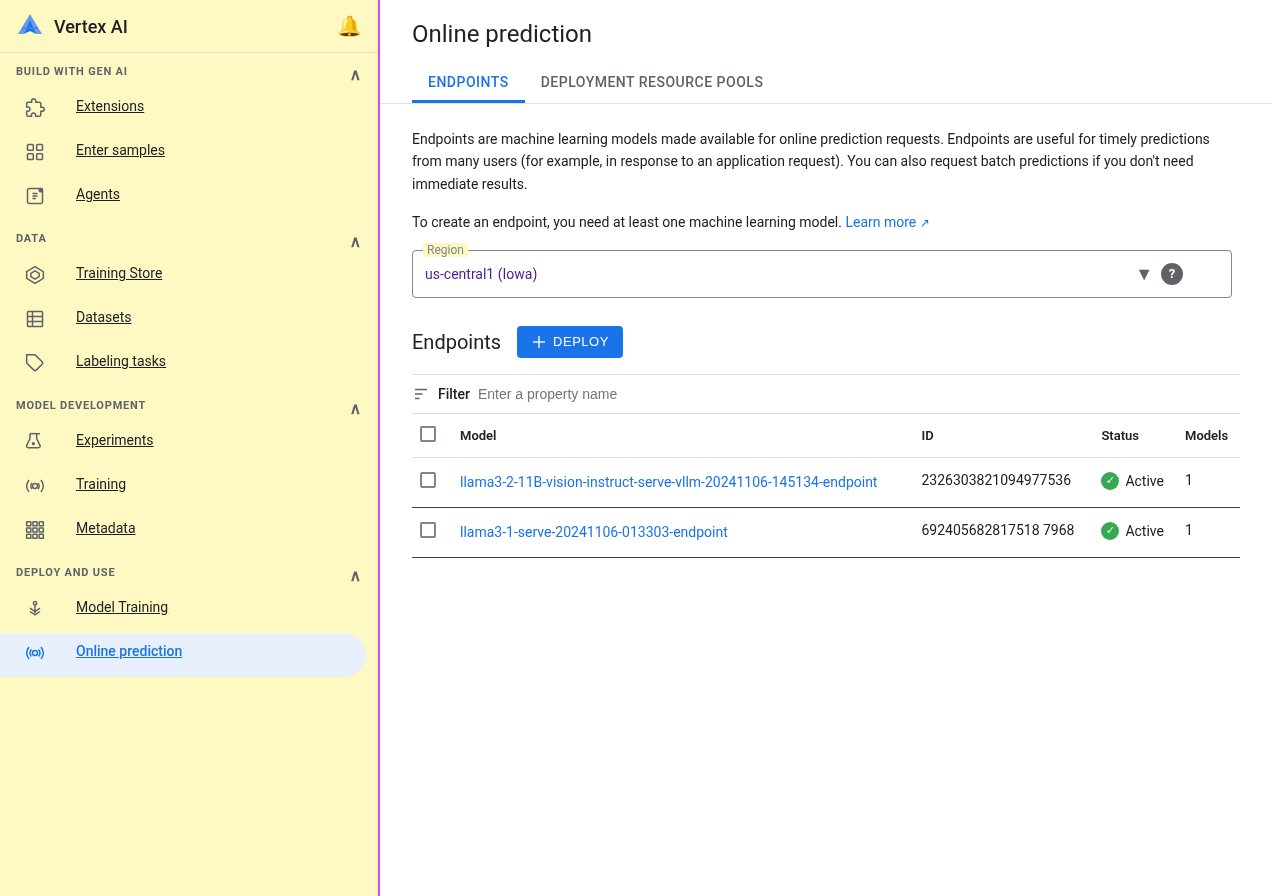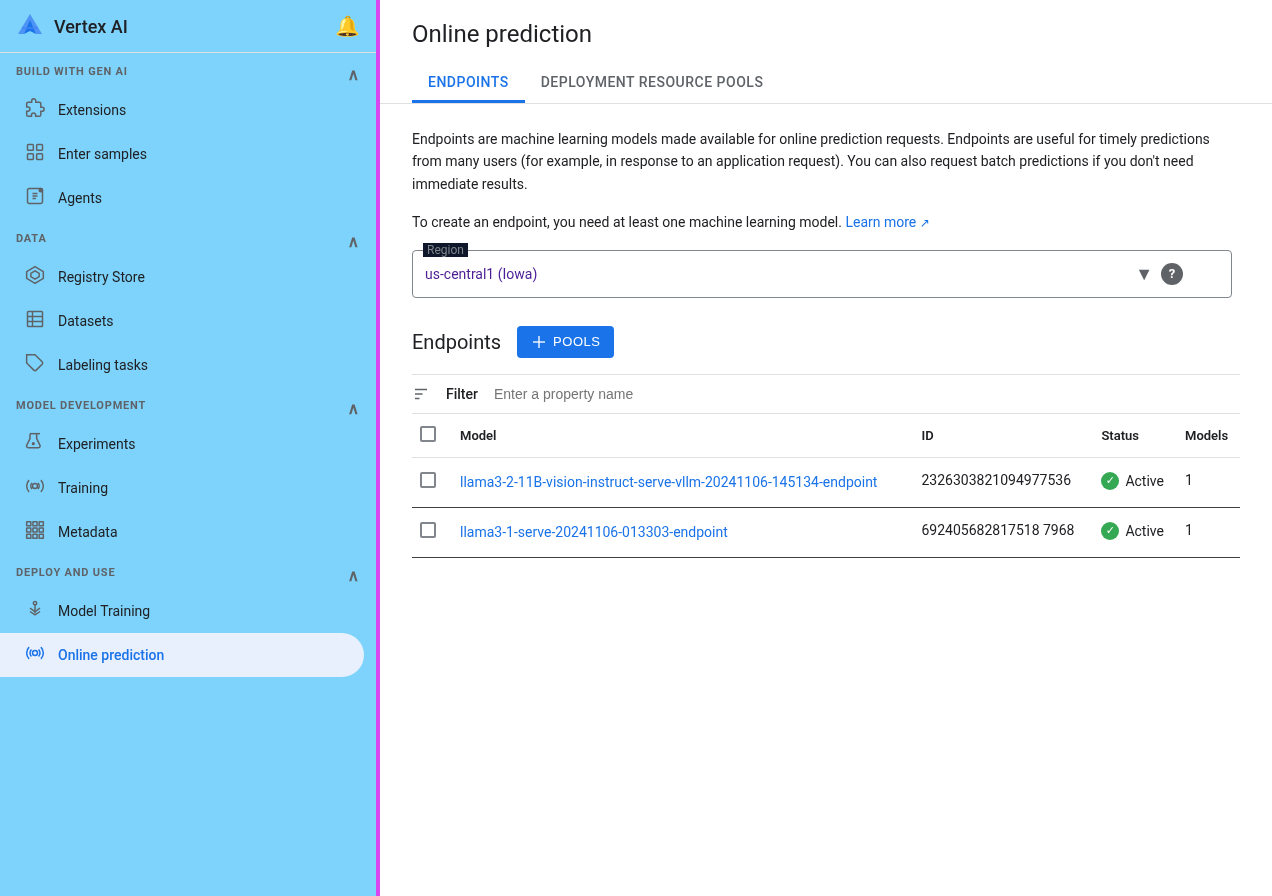--- a/index.html
+++ b/index.html
@@ -2,23 +2,23 @@
 <html><head>
   <meta charset="utf-8">
   <style>
     * { box-sizing: border-box; margin: 0; padding: 0; }
     body { font-family: 'Google Sans', Roboto, Arial, sans-serif; font-size: 14px; color: #202124; background: #fff; display: flex; height: 896px; overflow: hidden; }
 
     
     .sidebar {
       width: 380px;
       min-width: 380px;
-      border-right: 4px solid #d946ef;
+      border-right: 2px solid #d946ef;
       overflow-y: auto;
-      background: #7dd3fc;
+      background: #fef9c3;
       padding-bottom: 16px;
     }
     .sidebar-header {
       display: flex;
       align-items: center;
       justify-content: space-between;
       padding: 12px 16px;
       border-bottom: 1px solid #e0e0e0;
     }
     .sidebar-logo {
@@ -51,28 +51,29 @@
       letter-spacing: 0.8px;
       text-transform: uppercase;
     }
     .chevron-icon {
       font-size: 16px;
       color: #5f6368;
       cursor: pointer;
     }
     .nav-item {
       display: flex;
-      align-items: center;
-      gap: 12px;
+      align-items: flex-start;
+      gap: 30px;
       padding: 10px 16px 10px 24px;
       cursor: pointer;
       color: #202124;
       font-size: 14px;
       border-radius: 0 24px 24px 0;
       margin-right: 12px;
+      text-decoration: underline;
     }
     .nav-item.active {
       background: #e8f0fe;
       color: #1a73e8;
       font-weight: 500;
     }
     .nav-item .nav-icon {
       font-size: 18px;
       color: #5f6368;
       width: 22px;
@@ -145,21 +146,21 @@
       margin-bottom: 28px;
       display: flex;
       align-items: center;
       justify-content: space-between;
       cursor: pointer;
     }
     .region-label {
       position: absolute;
       top: -8px;
       left: 10px;
-      background: #0f172a;
+      background: #fef9c3;
       padding: 0 4px;
       font-size: 12px;
       color: #80868b;
     }
     .region-value {
       font-size: 14px;
       color: #4c1d95;
     }
     .region-actions {
       display: flex;
@@ -206,21 +207,21 @@
       font-size: 13px;
       font-weight: 500;
       cursor: pointer;
       letter-spacing: 0.5px;
     }
 
     
     .filter-bar {
       display: flex;
       align-items: center;
-      gap: 16px;
+      gap: 8px;
       padding: 10px 0;
       border-top: 1px solid #e0e0e0;
       border-bottom: 1px solid #e0e0e0;
       margin-bottom: 0;
     }
     .filter-label {
       font-weight: 500;
       color: #202124;
       font-size: 14px;
     }
@@ -341,21 +342,21 @@
     <span>DATA</span>
     <span class="chevron-icon">∧</span>
   </div>
   <div class="nav-item">
     <span class="nav-icon">
       <svg width="20" height="20" viewBox="0 0 24 24" fill="none" stroke="#5f6368" stroke-width="1.8">
         <polygon points="12,2 22,8 22,16 12,22 2,16 2,8"></polygon>
         <polygon points="12,7 17,10 17,14 12,17 7,14 7,10"></polygon>
       </svg>
     </span>
-    <span>Registry Store</span>
+    <span>Training Store</span>
   </div>
   <div class="nav-item">
     <span class="nav-icon">
       <svg width="20" height="20" viewBox="0 0 24 24" fill="none" stroke="#5f6368" stroke-width="1.8">
         <rect x="3" y="3" width="18" height="18" rx="1"></rect>
         <line x1="3" y1="9" x2="21" y2="9"></line>
         <line x1="3" y1="15" x2="21" y2="15"></line>
         <line x1="9" y1="3" x2="9" y2="21"></line>
       </svg>
     </span>
@@ -467,21 +468,21 @@
       </div>
     </div>
 
     <div class="endpoints-header">
       <span class="endpoints-title">Endpoints</span>
       <button class="create-btn">
         <svg width="16" height="16" viewBox="0 0 24 24" fill="white">
           <rect x="11" y="3" width="2" height="18"></rect>
           <rect x="3" y="11" width="18" height="2"></rect>
         </svg>
-        <span>POOLS</span>
+        <span>DEPLOY</span>
       </button>
     </div>
 
     <div class="filter-bar">
       <svg width="18" height="18" viewBox="0 0 24 24" fill="none" stroke="#5f6368" stroke-width="2">
         <line x1="4" y1="6" x2="20" y2="6"></line>
         <line x1="4" y1="12" x2="14" y2="12"></line>
         <line x1="4" y1="18" x2="10" y2="18"></line>
       </svg>
       <span class="filter-label">Filter</span>

